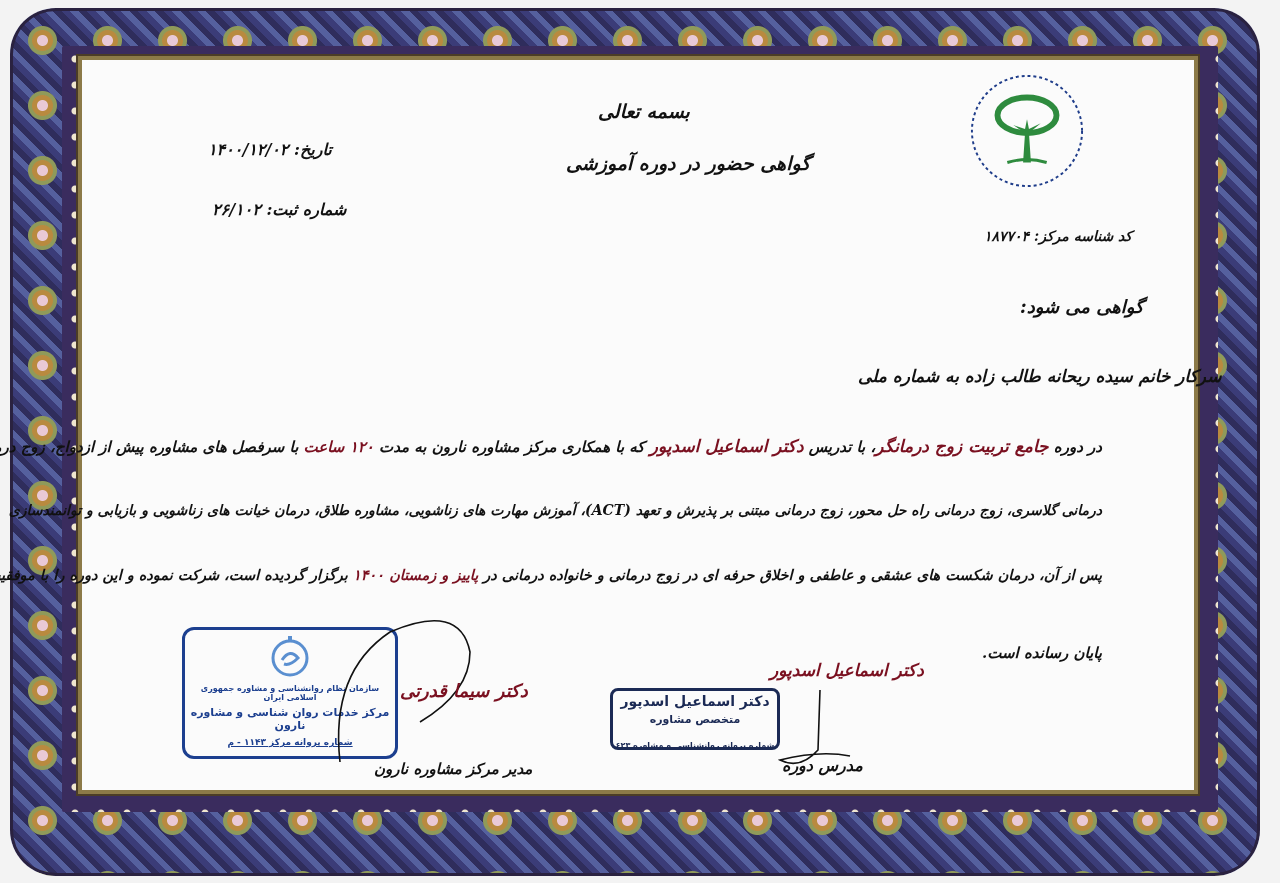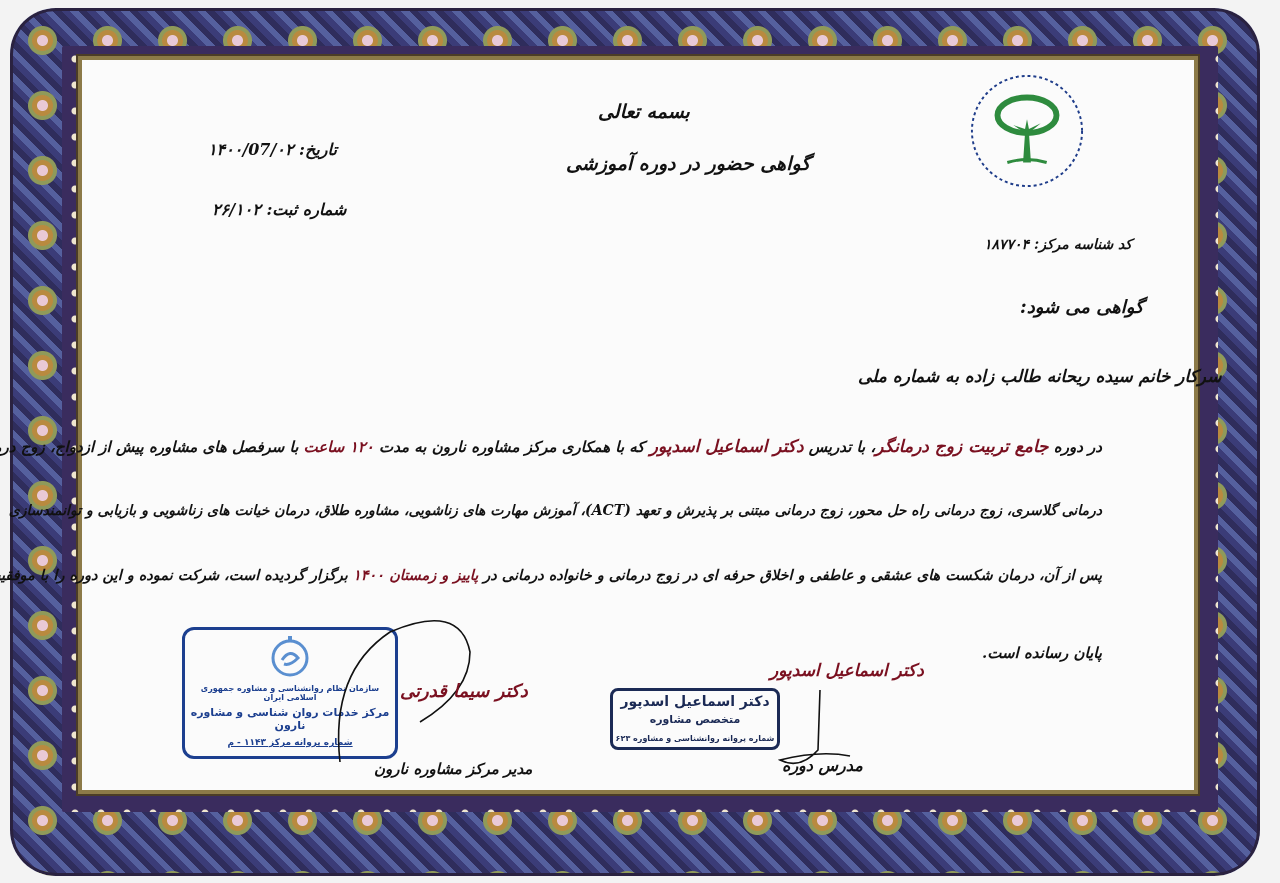--- a/index.html
+++ b/index.html
@@ -54,53 +54,53 @@
   .stamp-left .l2 { font-size: 11px; margin-top: 4px; }
   .stamp-left .l3 { font-size: 9px; margin-top: 5px; text-decoration: underline; }
   .stamp-right {
     position: absolute; left: 610px; top: 688px; width: 170px; height: 62px;
     border: 3px solid #1b2a55; border-radius: 8px; box-sizing: border-box;
     color: #1b2a55; text-align: center; direction: rtl;
     font-family: "DejaVu Sans", sans-serif; font-weight: bold;
   }
   .stamp-right .l1 { font-size: 14px; margin-top: 2px; }
   .stamp-right .l2 { font-size: 11px; margin-top: 4px; }
-  .stamp-right .l3 { font-size: 8px; margin-top: 8px; }
+  .stamp-right .l3 { font-size: 8px; margin-top: 15px; }
   .sig { position: absolute; }
   .sig-name { font-family: "DejaVu Serif", serif; font-style: italic; font-weight: bold; position: absolute; white-space: nowrap; }
 </style>
 </head>
 <body>
 
 <div class="frame"></div>
 <div class="inner-band"></div>
 
 <div class="paper"></div>
 
 <div class="t rtl" style="left:598px;top:100px;font-size:19px;text-align:right;">بسمه تعالی</div>
 <div class="t rtl" style="left:566px;top:152px;font-size:19px;">گواهی حضور در دوره آموزشی</div>
 
 <div class="t rtl" style="left:208px;top:140px;font-size:16px;">
   <span>تاریخ:</span>
-  <span>۱۴۰۰/07/۰۲</span>
+  <span>۱۴۰۰/۱۲/۰۲</span>
 </div>
 <div class="t rtl" style="left:212px;top:200px;font-size:16px;">
   <span>شماره ثبت:</span>
   <span>۲۶/۱۰۲</span>
 </div>
 
 <div class="logo">
   <svg viewBox="0 0 120 120">
     <circle cx="60" cy="60" r="56" fill="none" stroke="#1f3d8a" stroke-width="2" stroke-dasharray="3 3"></circle>
     <path d="M56 92 L58 62 L46 54 L58 58 L60 48 L62 58 L74 52 L62 62 L64 92 Z" fill="#2e8b3e"></path>
     <ellipse cx="60" cy="44" rx="30" ry="18" fill="none" stroke="#2e8b3e" stroke-width="6"></ellipse>
     <path d="M40 92 Q60 86 80 92" stroke="#2e8b3e" stroke-width="3" fill="none"></path>
   </svg>
 </div>
-<div class="t rtl" style="left:984px;top:236px;font-size:14px;">
+<div class="t rtl" style="left:984px;top:228px;font-size:14px;">
   <span>کد شناسه مرکز:</span>
   <span>۱۸۷۷۰۴</span>
 </div>
 
 <div class="t rtl" style="left:1020px;top:296px;font-size:18px;">گواهی می شود:</div>
 <div class="t rtl" style="left:858px;top:366px;font-size:17px;">سرکار خانم سیده ریحانه طالب زاده به شماره ملی</div>
 
 <div class="t rtl" style="right:178px;top:436px;font-size:15px;">
   <span>در دوره</span>
   <span class="red" style="font-size:17px;">جامع تربیت زوج درمانگر</span><span>، با تدریس</span>

